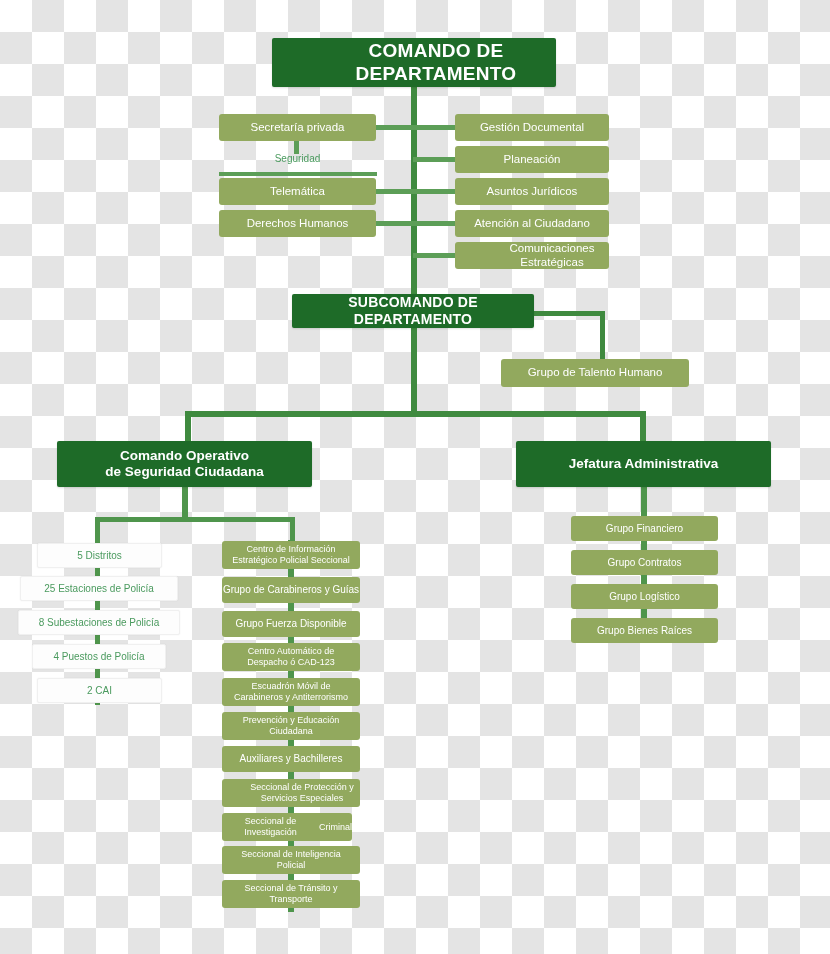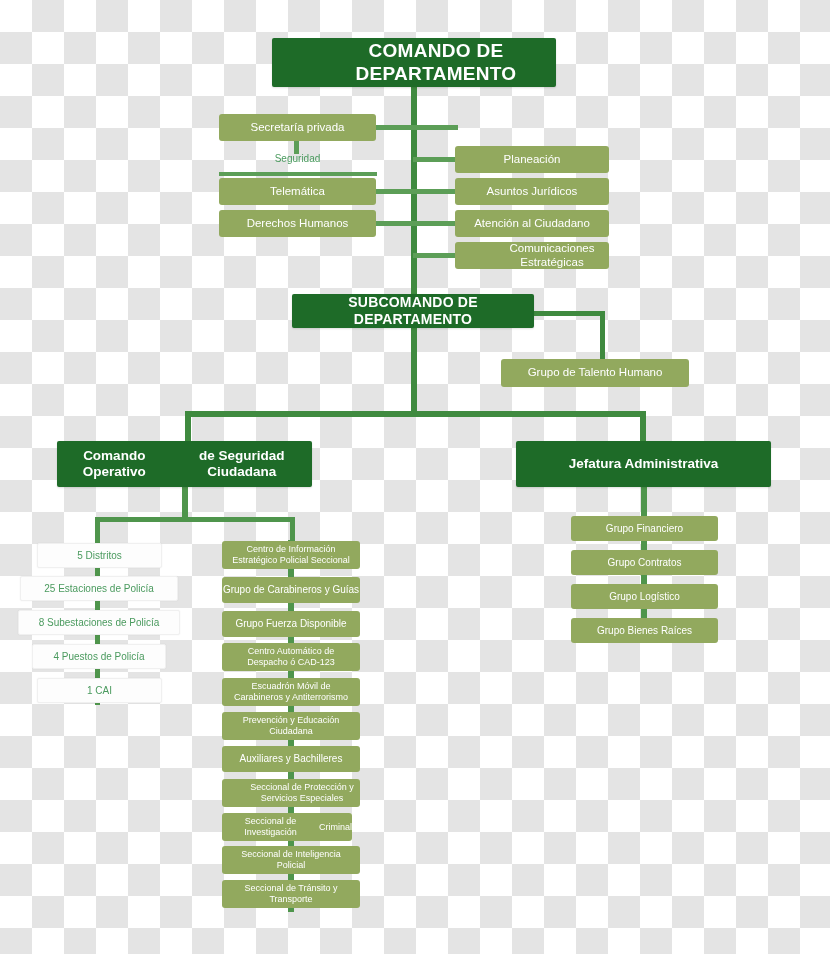--- a/index.html
+++ b/index.html
@@ -137,20 +137,23 @@
   </div>
 
   <div class="box olive label-md" style="left:219px; top:178px; width:157px; height:27px;">
     <span>Telemática</span>
   </div>
 
   <div class="box olive label-md" style="left:219px; top:210px; width:157px; height:27px;">
     <span>Derechos Humanos</span>
   </div>
 
+  <div class="box olive label-md" style="left:455px; top:114px; width:154px; height:27px;">
+    <span>Gestión Documental</span>
+  </div>
 
   <div class="box olive label-md" style="left:455px; top:146px; width:154px; height:27px;">
     <span>Planeación</span>
   </div>
 
   <div class="box olive label-md" style="left:455px; top:178px; width:154px; height:27px;">
     <span>Asuntos Jurídicos</span>
   </div>
 
   <div class="box olive label-md" style="left:455px; top:210px; width:154px; height:27px;">
@@ -162,21 +165,21 @@
   </div>
 
   <div class="box dark title-lg" style="left:292px; top:294px; width:242px; height:34px;">
     <span>SUBCOMANDO DE DEPARTAMENTO</span>
   </div>
 
   <div class="box olive label-md" style="left:501px; top:359px; width:188px; height:28px;">
     <span>Grupo de Talento Humano</span>
   </div>
 
-  <div class="box dark title-md" style="left:57px; top:441px; width:255px; height:46px; ">
+  <div class="box dark title-md" style="left:57px; top:441px; width:255px; height:46px; flex-direction:column;">
     <span>Comando Operativo</span>
     <span>de Seguridad Ciudadana</span>
   </div>
 
   <div class="box dark title-md" style="left:516px; top:441px; width:255px; height:46px;">
     <span>Jefatura Administrativa</span>
   </div>
 
   <div class="box white label-sm" style="left:37px; top:543px; width:125px; height:25px;">
     <span>5 Distritos</span>
@@ -188,21 +191,21 @@
 
   <div class="box white label-sm" style="left:18px; top:610px; width:162px; height:25px;">
     <span>8 Subestaciones de Policía</span>
   </div>
 
   <div class="box white label-sm" style="left:32px; top:644px; width:134px; height:25px;">
     <span>4 Puestos de Policía</span>
   </div>
 
   <div class="box white label-sm" style="left:37px; top:678px; width:125px; height:25px;">
-    <span>1 CAI</span>
+    <span>2 CAI</span>
   </div>
 
   <div class="box olive label-xs" style="left:222px; top:541px; width:138px; height:28px; flex-direction:column;">
     <span>Centro de Información</span>
     <span>Estratégico Policial Seccional</span>
   </div>
 
   <div class="box olive label-sm" style="left:222px; top:577px; width:138px; height:26px;">
     <span>Grupo de Carabineros y Guías</span>
   </div>

